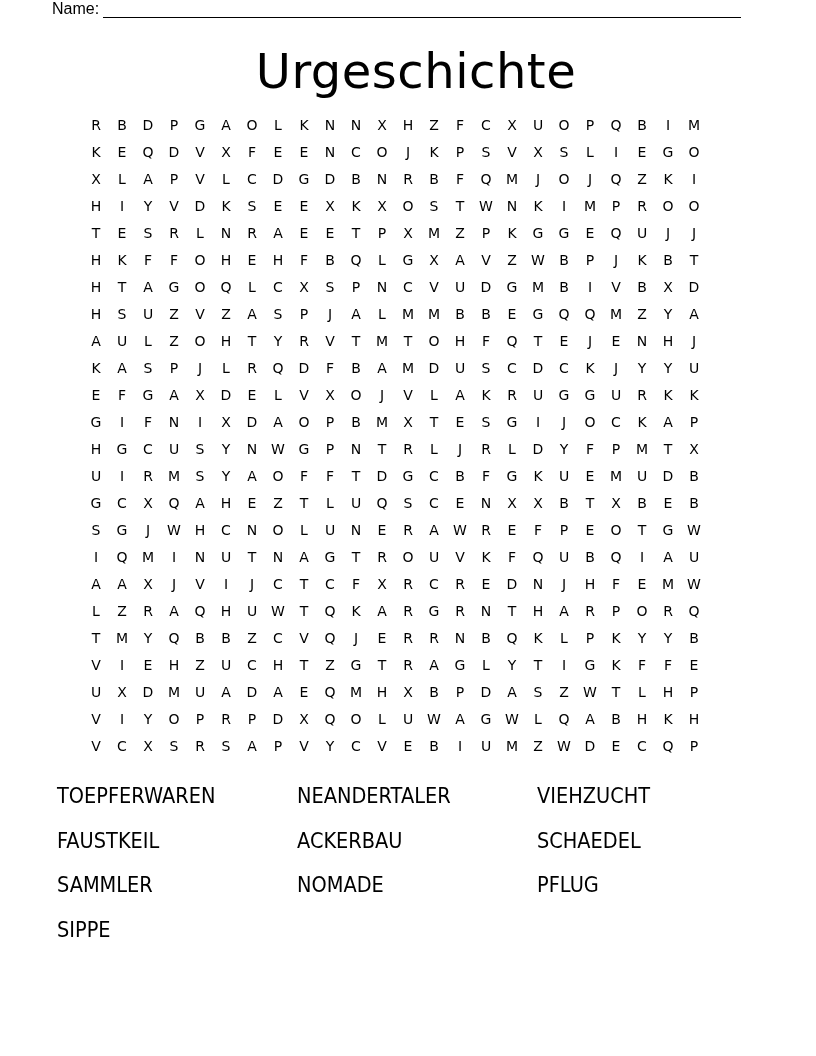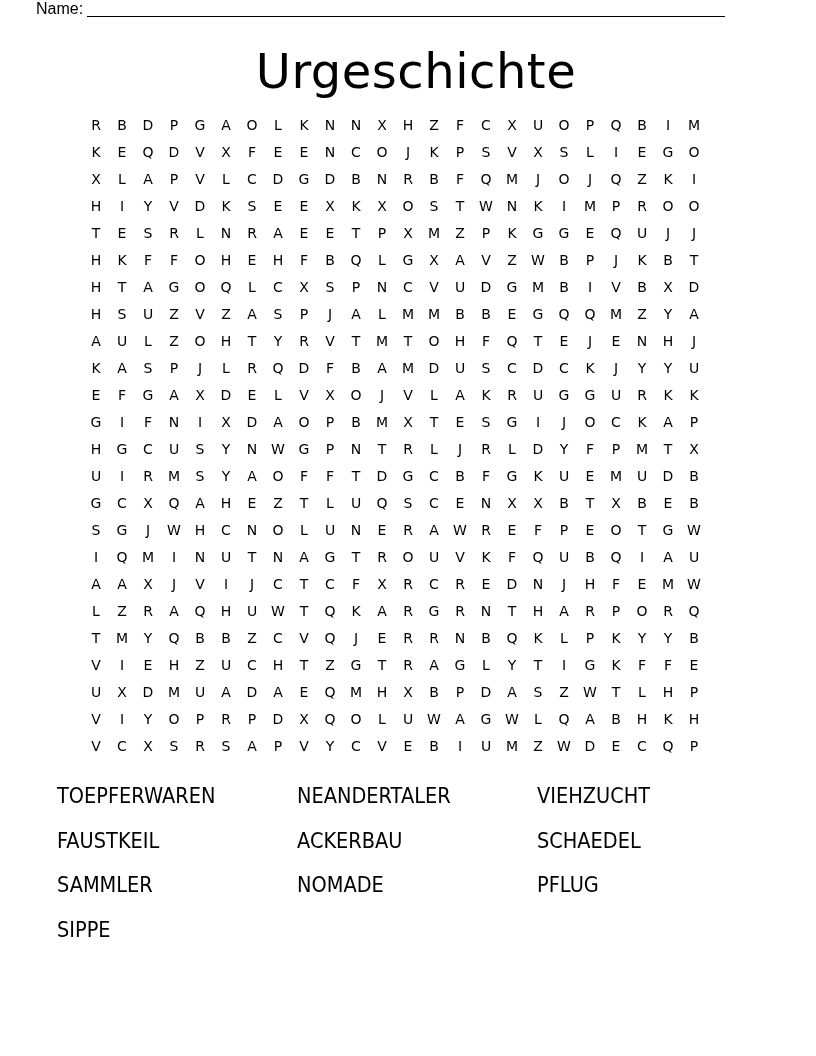--- a/index.html
+++ b/index.html
@@ -1,20 +1,20 @@
 <!DOCTYPE html>
 <html><head>
   <meta charset="utf-8">
   <style>
     html, body { margin: 0; padding: 0; background: #ffffff; }
     body { width: 816px; height: 1056px; position: relative; overflow: hidden; color: #000; }
     .name-line {
-      position: absolute; left: 36px; top: 0px;
+      position: absolute; left: 52px; top: 0px;
       font-family: "Liberation Sans", sans-serif; font-size: 16px; line-height: 18px;
-      display: flex; align-items: center;
+      display: flex; align-items: flex-end;
     }
     .name-underline {
       display: inline-block; width: 638px; margin-left: 4px;
       border-bottom: 1px solid #000; height: 14px;
     }
     .title {
       position: absolute; left: 0; top: 30px; width: 816px; text-align: center;
       font-family: "DejaVu Sans", sans-serif; font-size: 48px; line-height: 66px;
       font-weight: normal; letter-spacing: 0.5px;
     }

